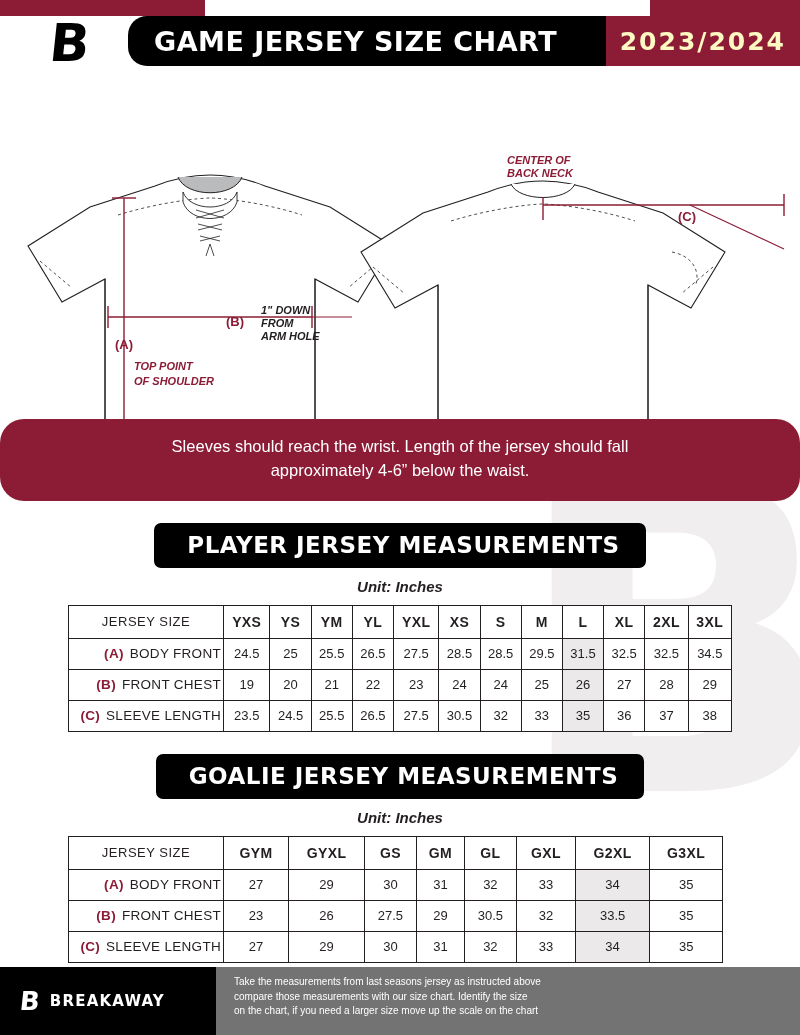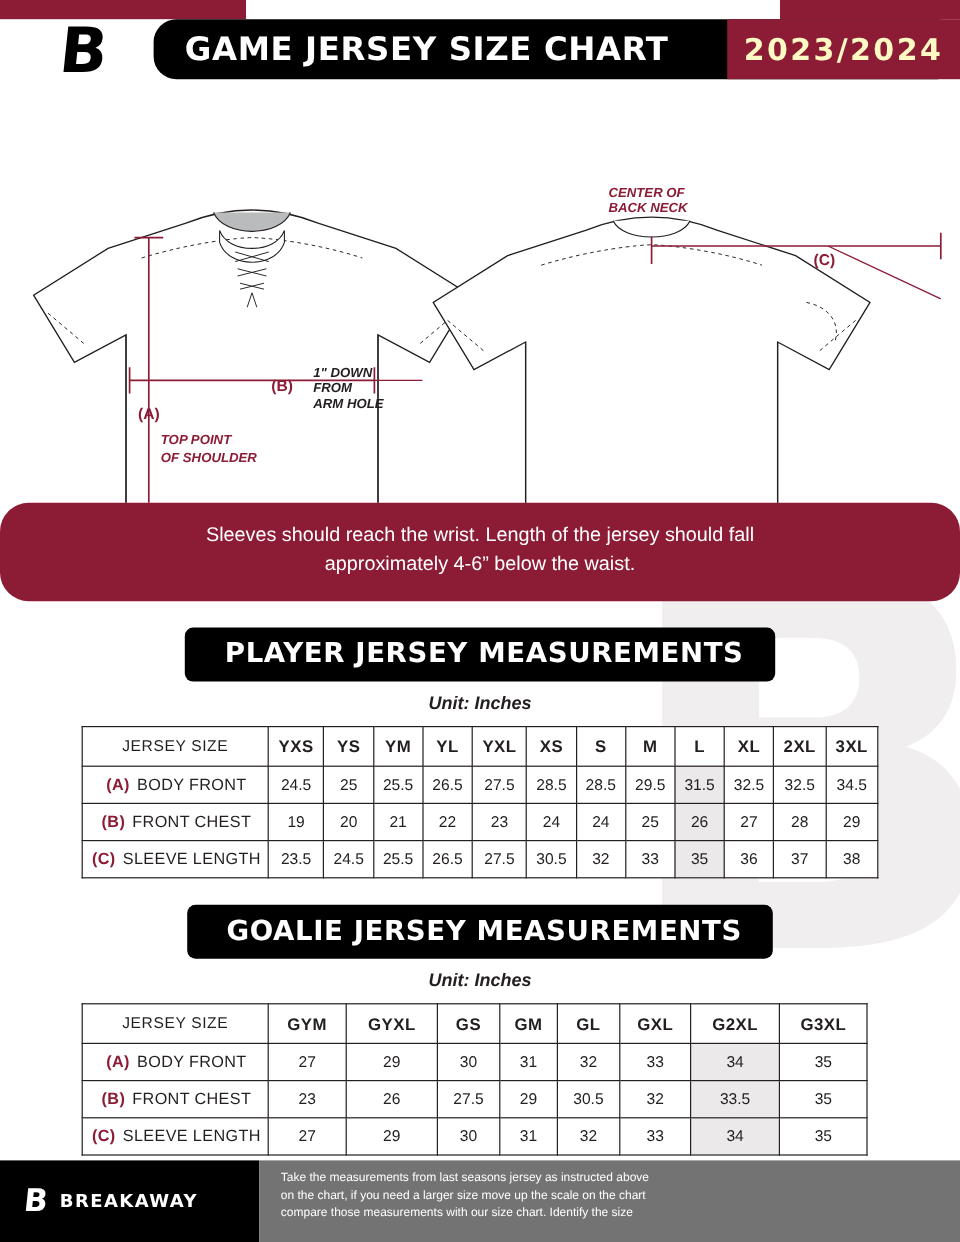--- a/index.html
+++ b/index.html
@@ -189,21 +189,21 @@
   table td, table th {
     border: 1px solid #231f20;
     text-align: center;
     font-size: 13px;
     font-weight: normal;
     height: 30px;
     padding: 0 2px;
     background: #ffffff;
   }
   .row-label {
-    text-align: center;
+    text-align: right;
     padding-left: 4px;
     white-space: nowrap;
     font-size: 13.5px;
     letter-spacing: 0.3px;
   }
   .row-label .tag {
     color: #8c1c36;
     font-weight: bold;
     margin-right: 6px;
   }
@@ -514,18 +514,18 @@
     </div>
   </div>
 
   <div class="footer">
     <div class="footer-left">
       <span class="footer-logo-glyph">B</span>
       <span class="footer-brand">BREAKAWAY</span>
     </div>
     <div class="footer-right">
       <div>Take the measurements from last seasons jersey as instructed above</div>
+      <div>compare those measurements  with our size chart. Identify the size</div>
       <div>on the chart, if you need a larger size move up the scale on the chart</div>
-      <div>compare those measurements  with our size chart. Identify the size</div>
     </div>
   </div>
 
 </div>
 
 </body></html>

